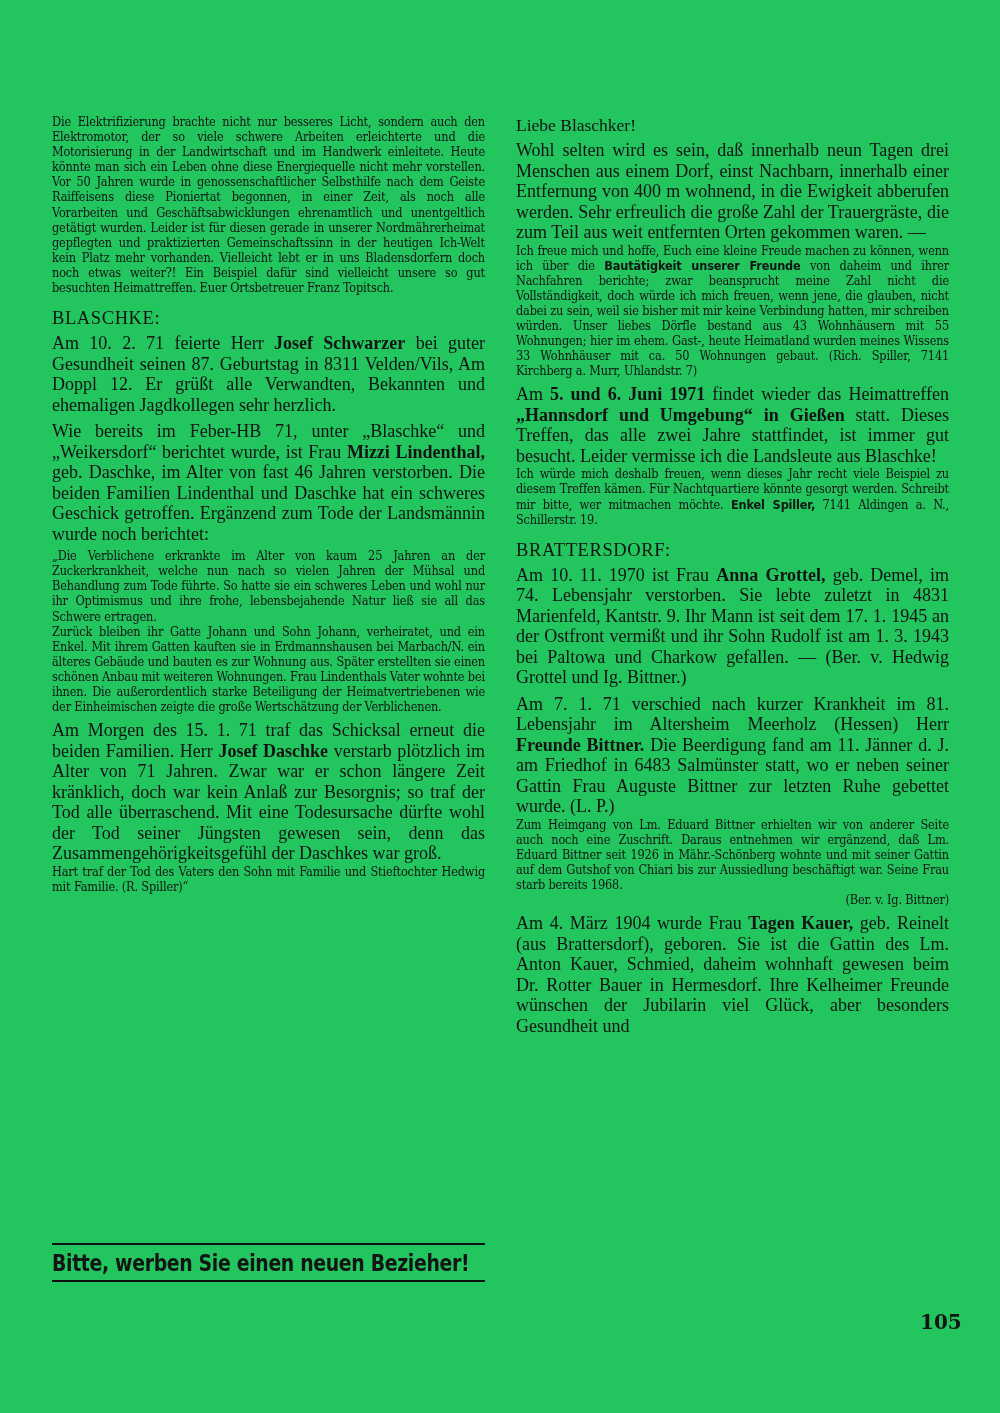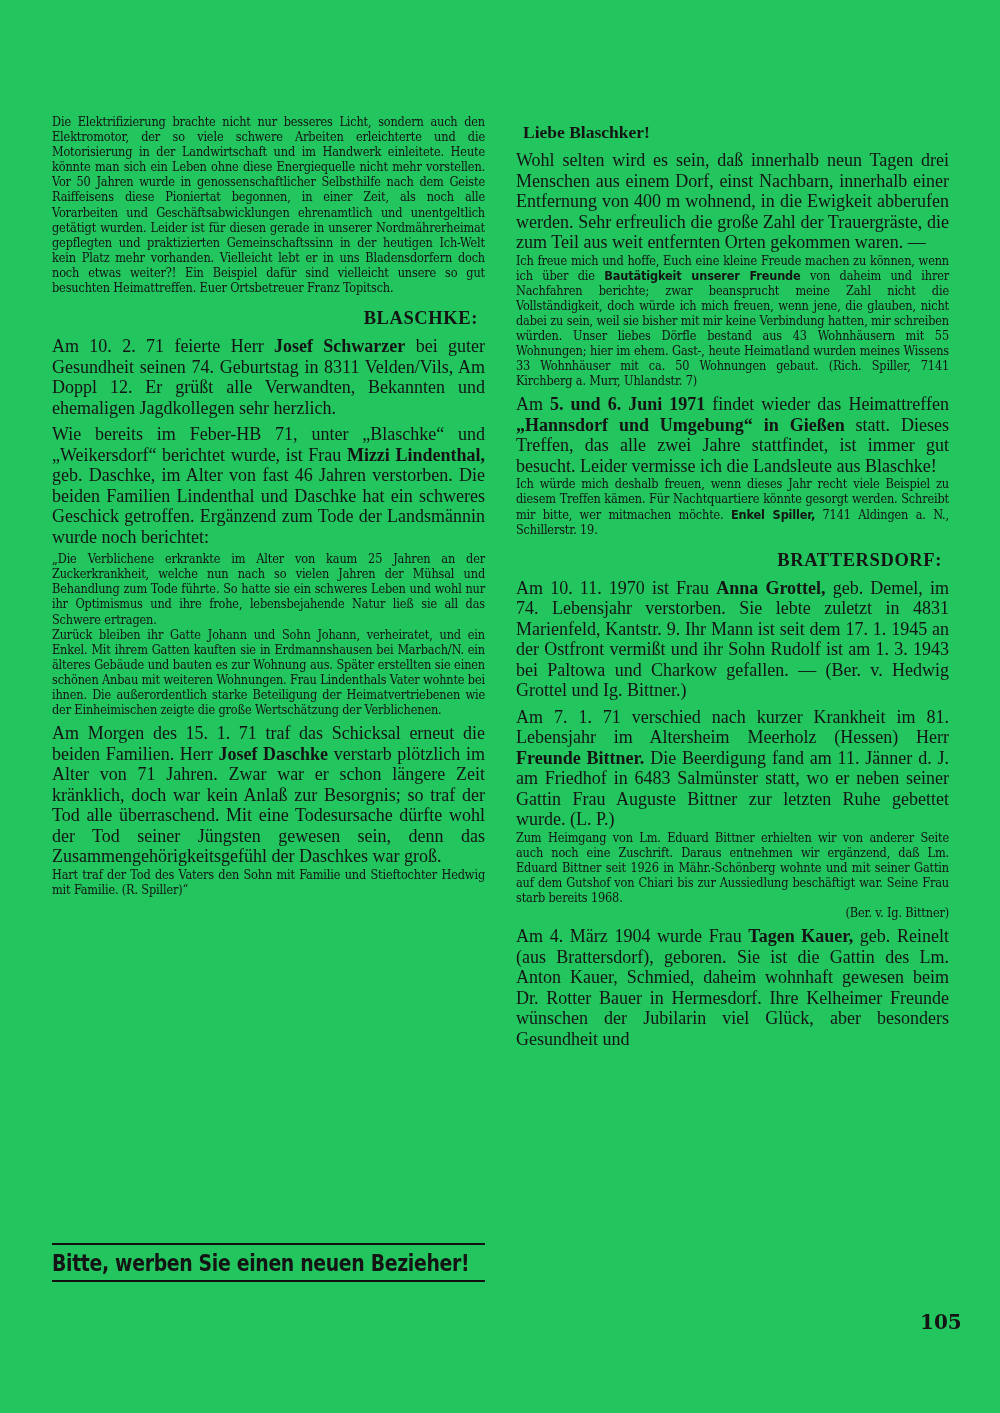--- a/index.html
+++ b/index.html
@@ -15,26 +15,26 @@
     font-stretch: condensed;
   }
   .small b.sans { font-family: "DejaVu Sans", sans-serif; font-weight: bold; }
   .large {
     font-family: "Liberation Serif", serif;
     font-size: 18px; line-height: 20.5px;
     text-align: justify; margin: 0;
   }
   .heading {
     font-family: "Liberation Serif", serif;
-    font-weight: bold; font-size: 18.5px; line-height: 22px;
-    letter-spacing: 0.6px; margin: 7px;
+    font-weight: normal; font-size: 18.5px; line-height: 22px;
+    letter-spacing: 0.6px; margin: 0;
   }
   .mt4 { margin-top: 4px; }
   .mt6 { margin-top: 6px; }
-  .mt12 { margin-top: 12px; text-align: right; }
+  .mt12 { margin-top: 12px; }
   .right-align { text-align: right; }
   .banner {
     position: absolute; left: 52px; top: 1243px; width: 433px;
     border-top: 2px solid #111; border-bottom: 2px solid #111;
     padding: 3px 0 2px 0;
     font-family: "DejaVu Sans", sans-serif; font-weight: bold;
     font-size: 23px; line-height: 30px; letter-spacing: -0.4px;
     white-space: nowrap; transform: scaleX(0.82); transform-origin: left center;
     width: 528px;
   }
@@ -46,21 +46,21 @@
 </head>
 <body>
 
 <div class="page">
 
   <div class="col col-left">
     <p class="small">Die Elektrifizierung brachte nicht nur besseres Licht, sondern auch den Elektromotor, der so viele schwere Arbeiten erleichterte und die Motorisierung in der Landwirtschaft und im Handwerk einleitete. Heute könnte man sich ein Leben ohne diese Energiequelle nicht mehr vorstellen. Vor 50 Jahren wurde in genossenschaftlicher Selbsthilfe nach dem Geiste Raiffeisens diese Pioniertat begonnen, in einer Zeit, als noch alle Vorarbeiten und Geschäftsabwicklungen ehrenamtlich und unentgeltlich getätigt wurden. Leider ist für diesen gerade in unserer Nordmährerheimat gepflegten und praktizierten Gemeinschaftssinn in der heutigen Ich-Welt kein Platz mehr vorhanden. Vielleicht lebt er in uns Bladensdorfern doch noch etwas weiter?! Ein Beispiel dafür sind vielleicht unsere so gut besuchten Heimattreffen. Euer Ortsbetreuer Franz Topitsch.</p>
 
     <h2 class="heading mt12">BLASCHKE:</h2>
 
-    <p class="large mt4"><span>Am 10. 2. 71 feierte Herr </span><b>Josef Schwarzer</b><span> bei guter Gesundheit seinen 74. Geburtstag in 8311 Velden/Vils, Am Doppl 12. Er grüßt alle Verwandten, Bekannten und ehemaligen Jagdkollegen sehr herzlich.</span></p>
+    <p class="large mt4"><span>Am 10. 2. 71 feierte Herr </span><b>Josef Schwarzer</b><span> bei guter Gesundheit seinen 87. Geburtstag in 8311 Velden/Vils, Am Doppl 12. Er grüßt alle Verwandten, Bekannten und ehemaligen Jagdkollegen sehr herzlich.</span></p>
 
     <p class="large mt6"><span>Wie bereits im Feber-HB 71, unter „Blaschke“ und „Weikersdorf“ berichtet wurde, ist Frau </span><b>Mizzi Lindenthal,</b><span> geb. Daschke, im Alter von fast 46 Jahren verstorben. Die beiden Familien Lindenthal und Daschke hat ein schweres Geschick getroffen. Ergänzend zum Tode der Landsmännin wurde noch berichtet:</span></p>
 
     <p class="small mt4">„Die Verblichene erkrankte im Alter von kaum 25 Jahren an der Zuckerkrankheit, welche nun nach so vielen Jahren der Mühsal und Behandlung zum Tode führte. So hatte sie ein schweres Leben und wohl nur ihr Optimismus und ihre frohe, lebensbejahende Natur ließ sie all das Schwere ertragen.</p>
     <p class="small">Zurück bleiben ihr Gatte Johann und Sohn Johann, verheiratet, und ein Enkel. Mit ihrem Gatten kauften sie in Erdmannshausen bei Marbach/N. ein älteres Gebäude und bauten es zur Wohnung aus. Später erstellten sie einen schönen Anbau mit weiteren Wohnungen. Frau Lindenthals Vater wohnte bei ihnen. Die außerordentlich starke Beteiligung der Heimatvertriebenen wie der Einheimischen zeigte die große Wertschätzung der Verblichenen.</p>
 
     <p class="large mt6"><span>Am Morgen des 15. 1. 71 traf das Schicksal erneut die beiden Familien. Herr </span><b>Josef Daschke</b><span> verstarb plötzlich im Alter von 71 Jahren. Zwar war er schon längere Zeit kränklich, doch war kein Anlaß zur Besorgnis; so traf der Tod alle überraschend. Mit eine Todesursache dürfte wohl der Tod seiner Jüngsten gewesen sein, denn das Zusammengehörigkeitsgefühl der Daschkes war groß.</span></p>
 
     <p class="small">Hart traf der Tod des Vaters den Sohn mit Familie und Stieftochter Hedwig mit Familie. (R. Spiller)“</p>
 

